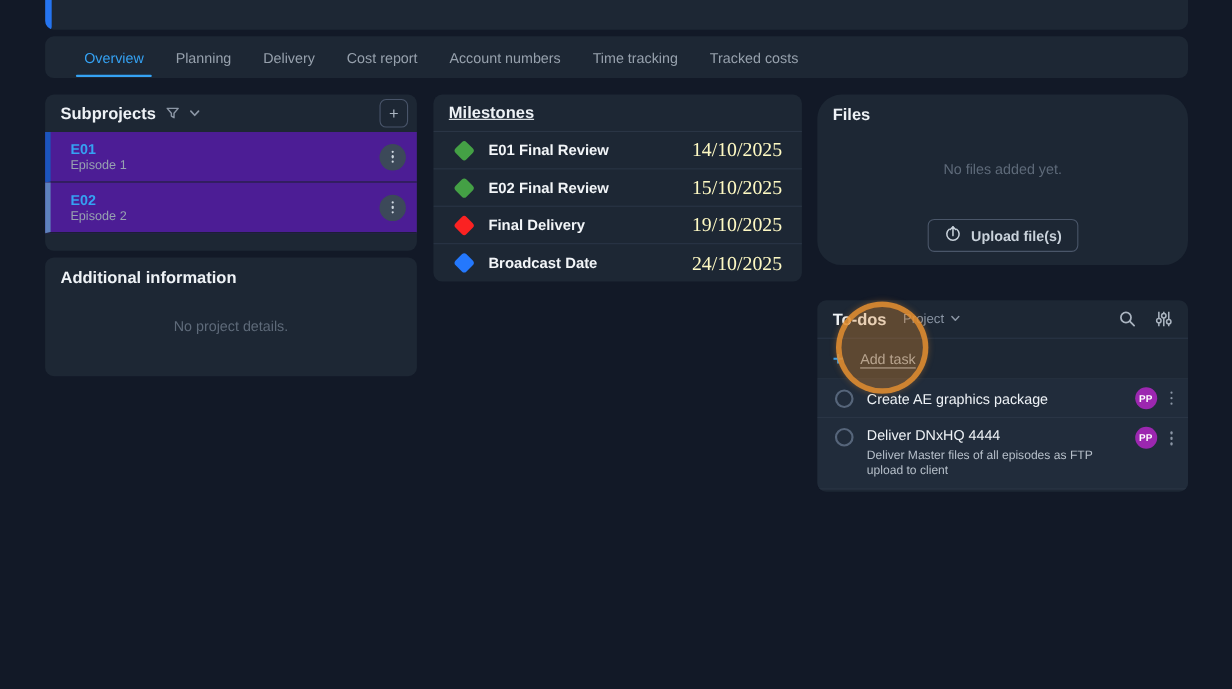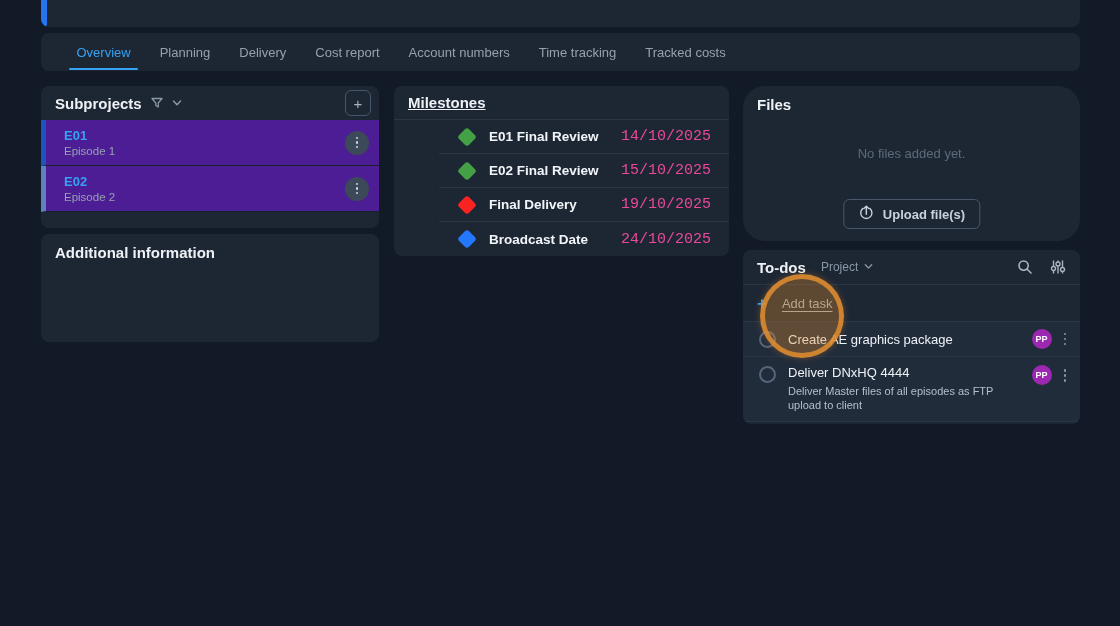--- a/index.html
+++ b/index.html
@@ -32,40 +32,40 @@
   .sp-row { height:46px; background:#4c1d95; border-left:5px solid transparent; border-bottom:1px solid #18202c; display:flex; align-items:center; padding:0 10px 0 18px; cursor:pointer; }
   .sp-text { display:flex; flex-direction:column; gap:2px; }
   .sp-code { font-size:13px; font-weight:bold; color:#35a2f3; }
   .sp-name { font-size:11.5px; color:#97a2b0; }
   .kebab-btn { margin-left:auto; width:24px; height:24px; border-radius:50%; background:#3c4959; border:none; display:flex; flex-direction:column; align-items:center; justify-content:center; gap:2px; cursor:pointer; }
   .kebab-btn i { width:2.5px; height:2.5px; border-radius:50%; background:#cfd8e0; }
 
   
   #milestones { left:394px; top:86px; width:335px; height:170px; }
   .ms-header { height:34px; display:flex; align-items:center; padding:0 14px; border-bottom:1px solid #2a3545;text-decoration:underline; }
-  .ms-row { height:34px; display:flex; align-items:center; padding:0 18px; border-bottom:1px solid #2a3545; cursor:pointer;margin-left:45px; }
+  .ms-row { height:34px; display:flex; align-items:center; padding:0 18px; border-bottom:1px solid #2a3545; cursor:pointer; }
   .ms-row:last-child { border-bottom:none; }
   .diamond { width:14px; height:14px; border-radius:3px; transform:rotate(45deg); margin:0 15px 0 3px; flex:none; }
   .ms-label { font-size:13.5px; font-weight:bold; color:#f2f5f8; }
-  .ms-date { margin-left:auto; font-family:Liberation Mono, monospace; font-size:15px; color:#ec4899; }
+  .ms-date { margin-left:auto; font-family:Liberation Serif, serif; font-size:18px; color:#fef9c3; }
 
   
   #files { left:743px; top:86px; width:337px; height:155px;border-radius:22px; }
   .files-title { padding:10px 14px 0 14px; }
   .empty-text { position:absolute; left:0; right:0; text-align:center; font-size:13px; color:#5e6a79; }
   #files .empty-text { top:60px; }
   .upload-btn { position:absolute; left:50%; transform:translateX(-50%); top:113px; height:30px; padding:0 14px; background:transparent; border:1px solid #4a5669; border-radius:6px; display:flex; align-items:center; gap:9px; color:#c9d2db; font-size:13px; font-weight:bold; font-family:inherit; cursor:pointer; white-space:nowrap; }
 
   
   #additional-info { left:41px; top:234px; width:338px; height:108px; }
   .ai-title { padding:10px 14px 0 14px; }
   #additional-info .empty-text { top:55px; }
 
   
-  #todos { left:743px; top:250px; width:337px; height:174px; }
+  #todos { left:743px; top:273px; width:337px; height:174px; }
   .td-header { height:35px; display:flex; align-items:center; padding:0 14px; border-bottom:1px solid #2a3545; }
   .td-scope { margin-left:15px; display:flex; align-items:flex-start; gap:6px; font-size:12px; color:#8b96a5; cursor:pointer; }
   .td-icons { margin-left:auto; display:flex; align-items:center; gap:17px; }
   .icon-btn { background:none; border:none; padding:0; cursor:pointer; display:flex; }
   .td-addrow { height:37px; display:flex; align-items:center; padding:0 14px; border-bottom:1px solid #2a3545; cursor:pointer; }
   .td-plus { color:#35a2f3; font-size:17px; font-weight:bold; margin-right:15px; line-height:1; }
   .td-addlabel { font-size:13px; color:#a5b1bd; text-decoration:underline; text-underline-offset:3px; }
   .td-task { background:#212c3b; border-bottom:1px solid #2a3545; display:flex; align-items:flex-start; padding:8px 10px 8px 16px; cursor:pointer; }
   .td-task.single { height:35px; align-items:center; padding-top:0; padding-bottom:0; }
   .td-check { width:17px; height:17px; border:2px solid #56657a; border-radius:50%; background:transparent; flex:none; margin-right:12px; cursor:pointer; padding:0; }
@@ -172,20 +172,21 @@
           <line x1="8" y1="1.4" x2="8" y2="9.2" stroke="#c9d2db" stroke-width="1.4" stroke-linecap="round"></line>
           <polyline points="5.6,3.6 8,1.3 10.4,3.6" fill="none" stroke="#c9d2db" stroke-width="1.4" stroke-linecap="round" stroke-linejoin="round"></polyline>
         </svg>
     </span>
     <span>Upload file(s)</span>
   </button>
 </section>
 
 <section class="panel" id="additional-info">
   <div class="ai-title panel-title">Additional information</div>
+  <div class="empty-text">No project details.</div>
 </section>
 
 <section class="panel" id="todos">
   <div class="td-header">
     <span class="panel-title">To-dos</span>
     <span class="td-scope">
       <span>Project</span>
       <span>
         <svg width="9" height="9" viewBox="0 0 10 10">
             <polyline points="1.5,3 5,6.8 8.5,3" fill="none" stroke="#8b96a5" stroke-width="1.5" stroke-linecap="round" stroke-linejoin="round"></polyline>

